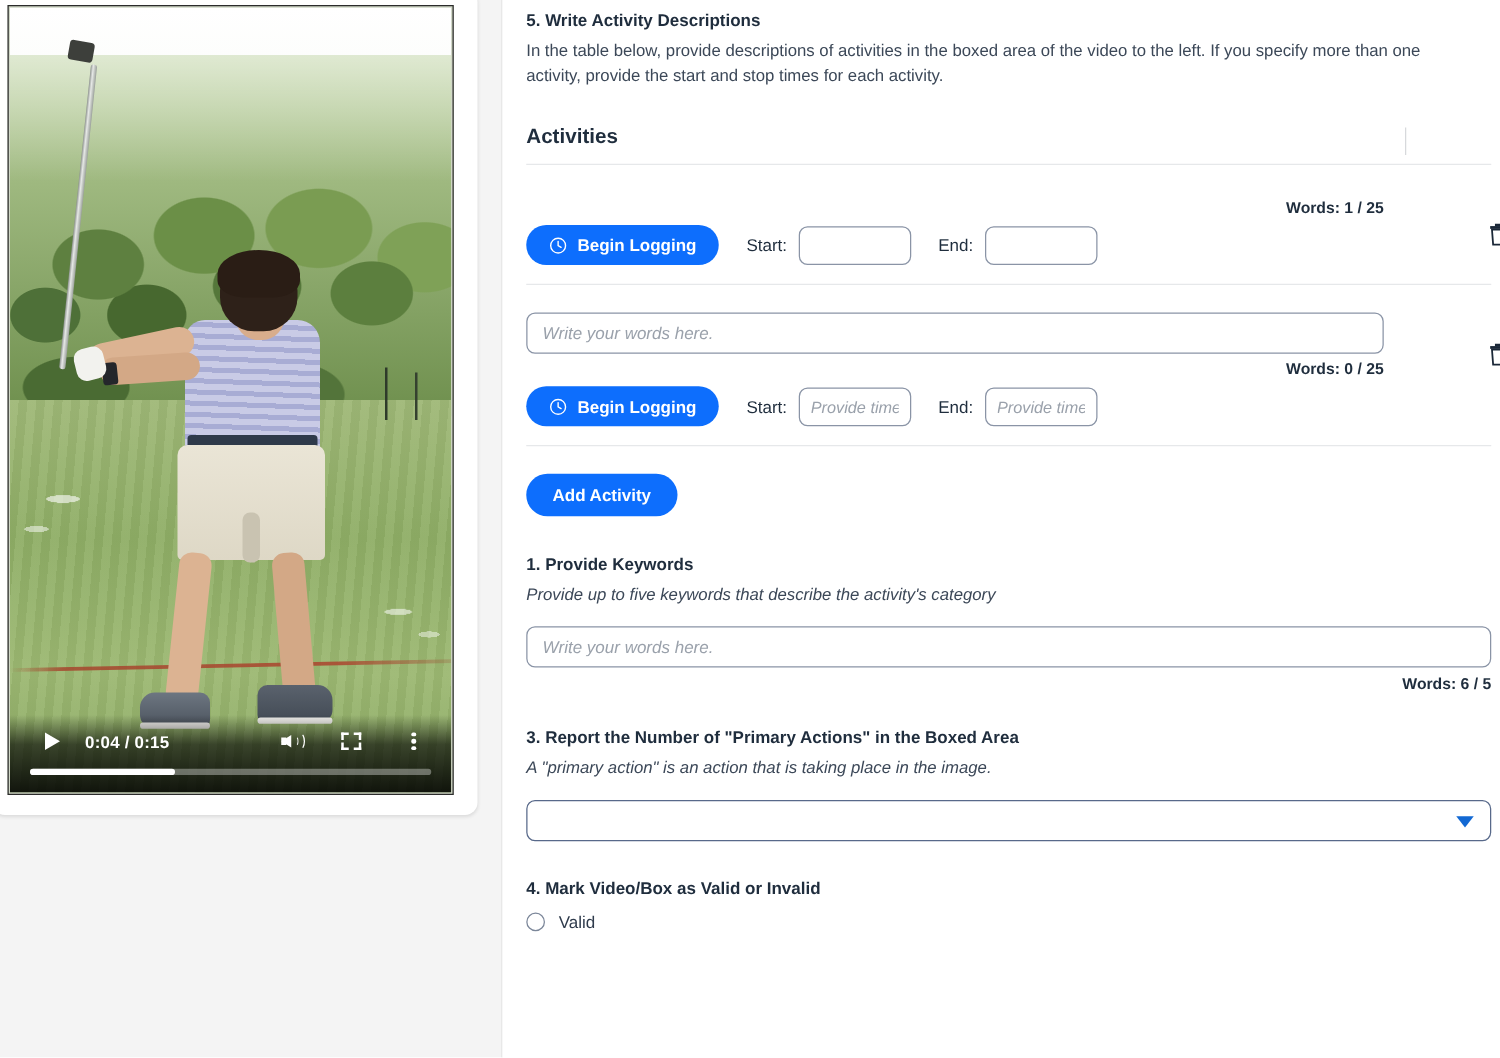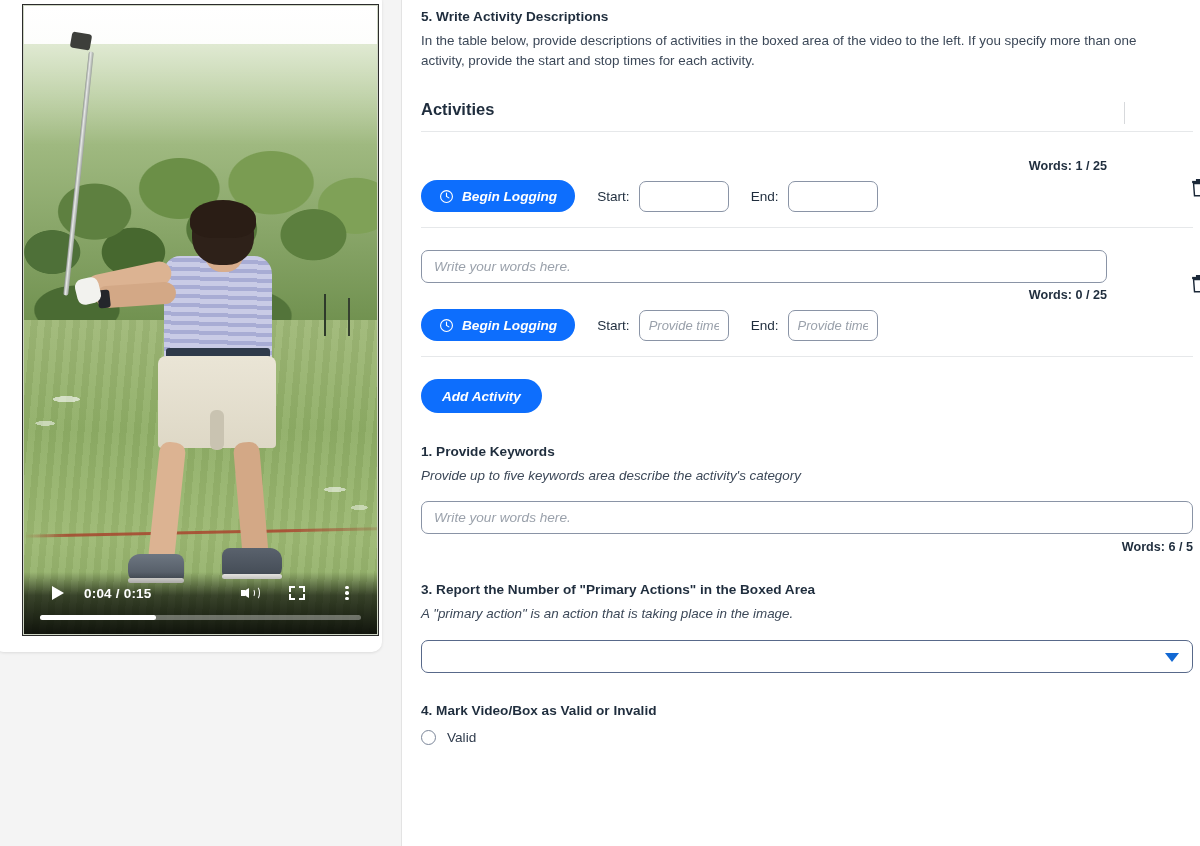--- a/index.html
+++ b/index.html
@@ -20,21 +20,21 @@
     border-right: 1px solid #e3e3e3;
   }
   .video-card {
     position: absolute; left: -6px; top: -8px;
     width: 388px; height: 660px;
     background: #ffffff;
     border-radius: 10px;
     box-shadow: 0 1px 3px rgba(0,0,0,0.10);
   }
   .video-frame {
-    position: absolute; left: 28px; top: 12px;
+    position: absolute; left: 12px; top: 12px;
     width: 357px; height: 632px;
     border: 1px solid #2b2b2b;
     overflow: hidden;
     background: #cfd6c5;
   }
   .vid-inner { position: absolute; inset: 1px; overflow: hidden; }
 
   
   .sky {
     position: absolute; left: 0; top: 0; width: 100%; height: 30%;
@@ -266,21 +266,20 @@
     font-size: 12.6px; font-weight: 700; color: #1f2d3d;
     margin-top: 5px;
   }
   .row-controls { display: flex; align-items: center; margin-top: 7px; gap: 0; }
   .btn-primary {
     display: inline-flex; align-items: center; gap: 8px;
     background: #0d6efd; color: #ffffff; border: none;
     border-radius: 20px; height: 32px; padding: 0 18px;
     font-size: 13.6px; font-weight: 700; cursor: pointer;
     font-family: "Liberation Sans", sans-serif;
-    font-style: italic;
   }
   .clock-ico { width: 15px; height: 15px; display: block; }
   .side-label {
     font-size: 13.6px; font-weight: 400; color: #1f2d3d; margin-left: 22px; margin-right: 9px;
   }
   .time-input {
     width: 90px; height: 31px; border: 1px solid #8a94a6; border-radius: 7px;
     padding: 0 9px; font-size: 13px; color: #2f3b4c;
     font-family: "Liberation Sans", sans-serif; outline: none; background: #fff;
   }
@@ -472,21 +471,21 @@
 
       <div class="add-activity-wrap">
         <button class="btn-primary" style="padding:0 21px;height:34px">
           <span>Add Activity</span>
         </button>
       </div>
     </div>
 
     <div class="sec2">
       <div class="q-title">1. Provide Keywords</div>
-      <p class="q-desc italic">Provide up to five keywords area describe the activity's category</p>
+      <p class="q-desc italic">Provide up to five keywords that describe the activity's category</p>
       <input class="kw-input" type="text" placeholder="Write your words here." style="">
       <div class="kw-count">Words: 6 / 5</div>
     </div>
 
     <div class="sec3">
       <div class="q-title">3. Report the Number of "Primary Actions" in the Boxed Area</div>
       <p class="q-desc italic">A "primary action" is an action that is taking place in the image.</p>
       <div class="select-wrap">
         <div class="select-box"></div>
         <div class="select-caret"></div>

